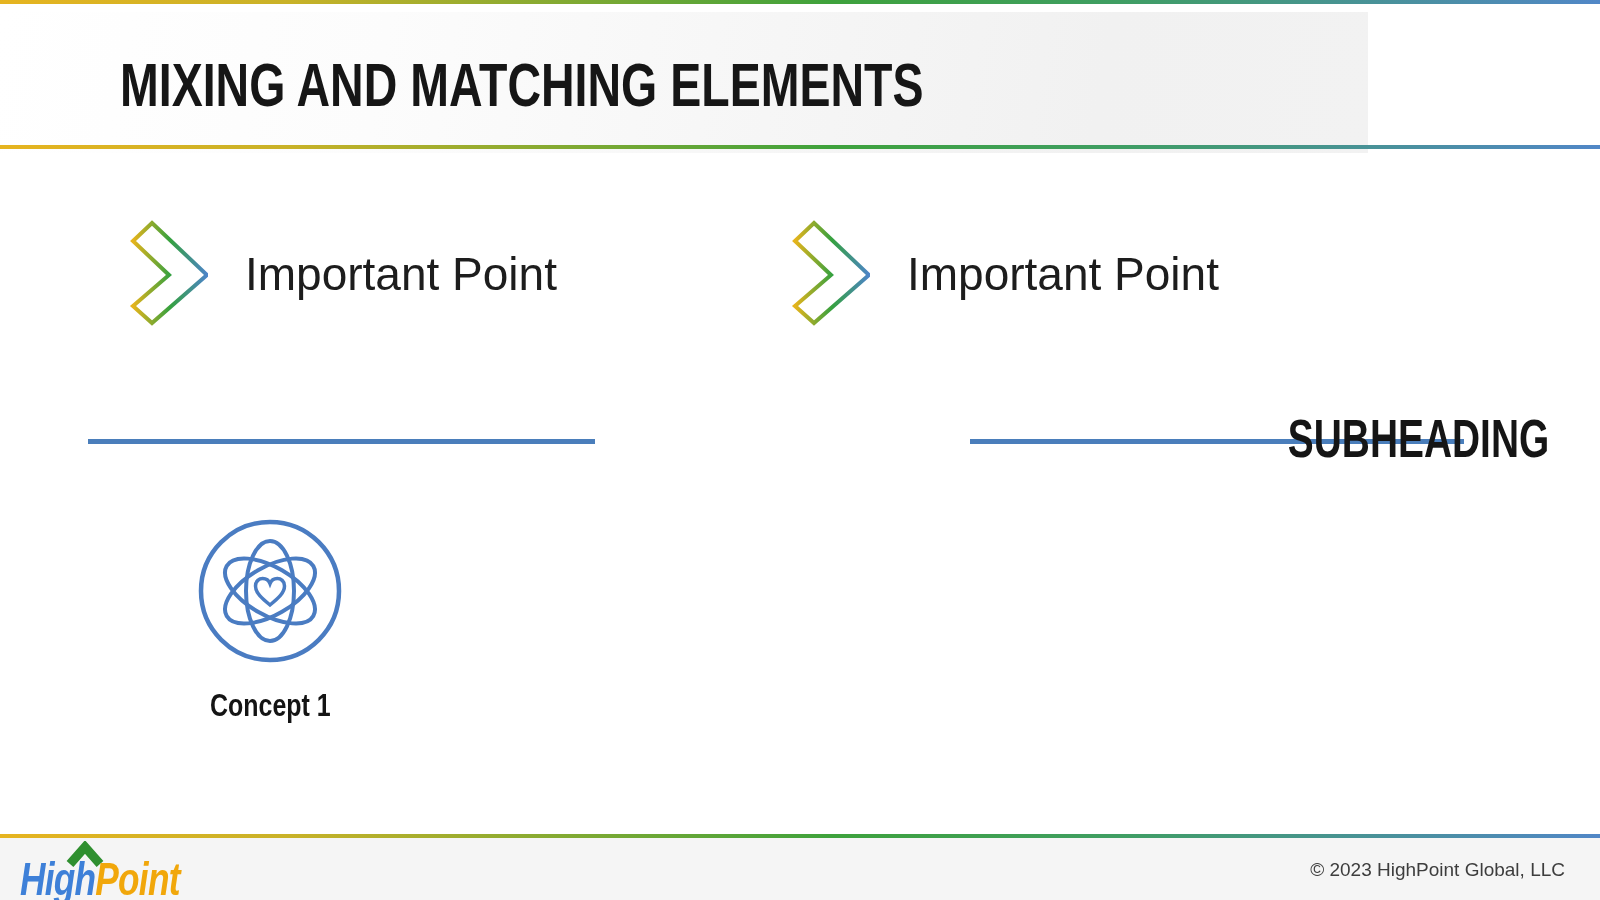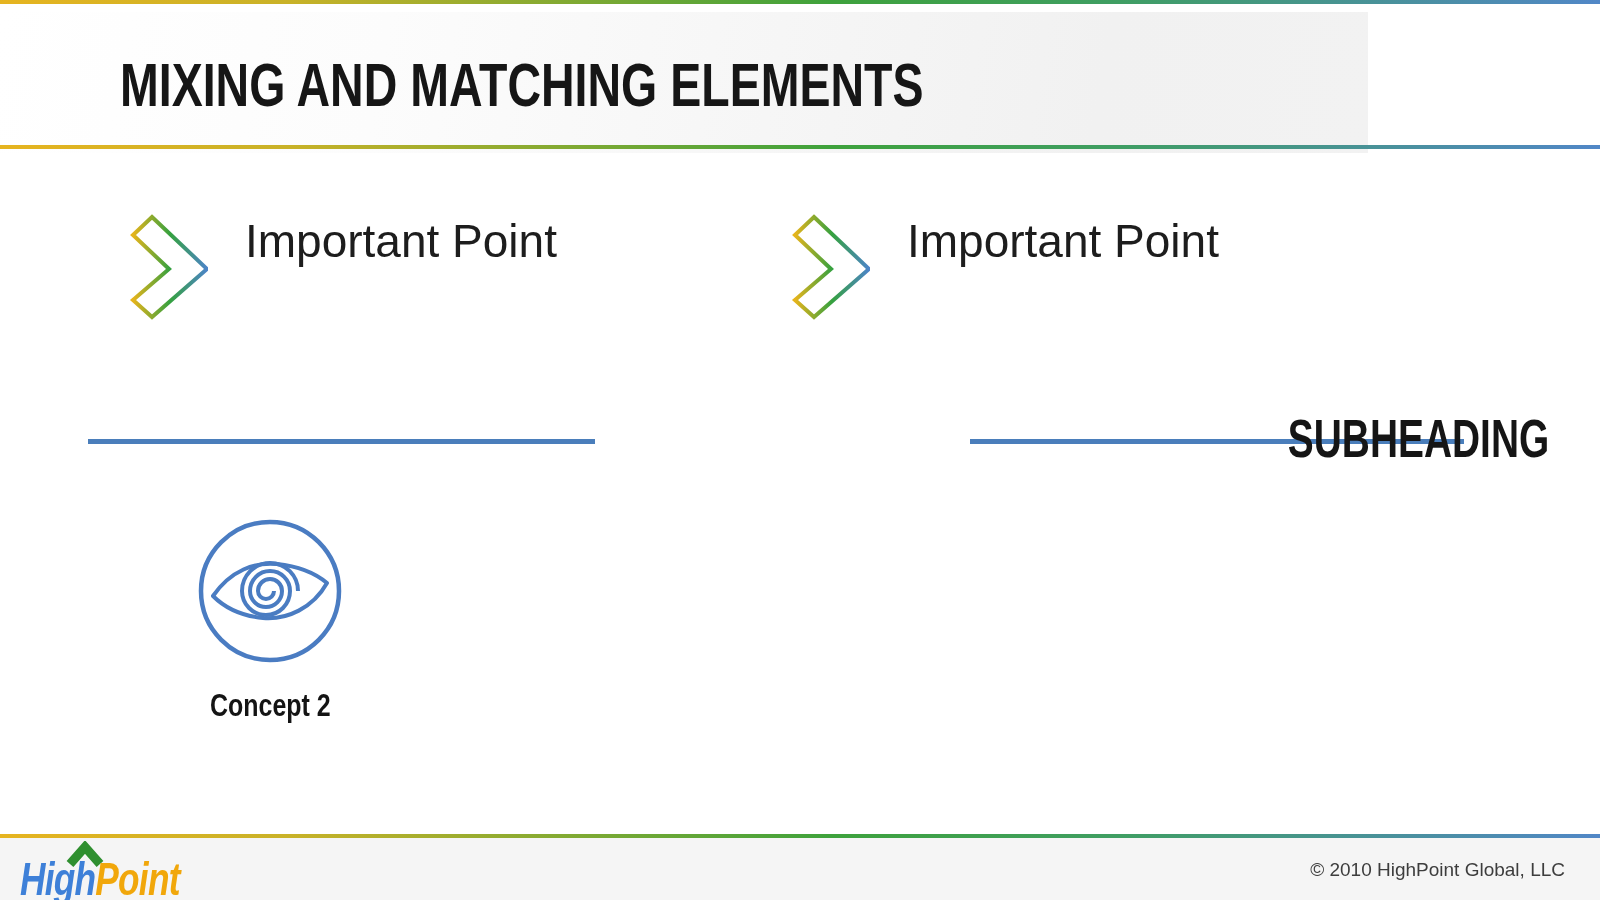--- a/index.html
+++ b/index.html
@@ -14,21 +14,21 @@
     background:linear-gradient(90deg,#E6B420 0%,#C9B228 18%,#3EA23C 52%,#3F9E63 70%,#5187C7 100%); }
   .header { position:absolute; top:4px; left:0; width:1368px; height:141px;
     background:linear-gradient(100deg,#ffffff 0%,#fcfcfc 28%,#f1f1f1 80%,#f2f2f2 100%);margin-top:8px; }
   .title { position:absolute; left:120px; top:36px; font-size:62px; font-weight:bold;
     color:#161616; white-space:nowrap; transform:scaleX(0.75); transform-origin:left center;
     letter-spacing:0px; line-height:1.2; }
   .header-rule { position:absolute; top:145px; left:0; width:1600px; height:4px;
     background:linear-gradient(90deg,#E6B420 0%,#C9B228 18%,#3EA23C 52%,#3F9E63 70%,#5187C7 100%); }
 
   
-  .point-row { position:absolute; top:210px; display:flex; }
+  .point-row { position:absolute; top:216px; display:flex; align-items:center; }
   .point-row.p1 { left:128px; }
   .point-row.p2 { left:790px; }
   .point-label { margin-left:37px; margin-top:4px; font-size:46px; color:#1d1d1d; white-space:nowrap; }
 
   
   .sub-rule { position:absolute; top:439px; height:5px; background:#4A7EBB; }
   .sub-rule.left  { left:88px;  width:507px; }
   .sub-rule.right { left:970px; width:494px; }
   .subheading-wrap { position:absolute; top:406px; left:0; width:1600px; text-align:right; }
   .subheading { display:inline-block; font-size:54px; font-weight:bold; color:#151515;
@@ -93,41 +93,43 @@
   </div>
 
   <div class="sub-rule left"></div>
   <div class="sub-rule right"></div>
   <div class="subheading-wrap">
     <span class="subheading">SUBHEADING</span>
   </div>
 
   <div class="concepts">
 
-
     <div class="concept">
       <svg width="146" height="146" viewBox="0 0 146 146" fill="none" stroke="#4A7CC2">
         <circle cx="73" cy="73" r="69" stroke-width="4.5"></circle>
-        <path stroke-width="4" stroke-linejoin="round" d="M16,78 C34,52 58,44 80,46 C100,48 118,55 130,65 C116,90 90,102 66,100 C46,98 28,90 16,78 Z"></path>
-        <path stroke-width="4" d="M101,73 A28,28 0 1 0 45,73 A24,24 0 1 0 93,73 A20,20 0 1 0 53,73 A16,16 0 1 0 85,73 A12,12 0 1 0 61,73 A8,8 0 1 0 77,73"></path>
+        <ellipse cx="73" cy="73" rx="24" ry="50" stroke-width="4"></ellipse>
+        <ellipse cx="73" cy="73" rx="24" ry="50" stroke-width="4" transform="rotate(60 73 73)"></ellipse>
+        <ellipse cx="73" cy="73" rx="24" ry="50" stroke-width="4" transform="rotate(120 73 73)"></ellipse>
+        <path stroke-width="3.5" d="M73,87 C65,80.5 58.5,75 58.5,68 C58.5,63 62.2,60.5 65.7,60.5 C68.9,60.5 71.8,62.4 73,65.6 C74.2,62.4 77.1,60.5 80.3,60.5 C83.8,60.5 87.5,63 87.5,68 C87.5,75 81,80.5 73,87 Z"></path>
       </svg>
-      <div class="concept-label">Concept 2</div>
+      <div class="concept-label">Concept 1</div>
     </div>
+
 
 
 
   </div>
 
   <div class="footer-rule"></div>
   <div class="footer"></div>
 
   <div class="logo">
     <svg class="logo-caret" width="42" height="26" viewBox="0 0 42 26">
       <path d="M6,23 L21,6 L36,23" fill="none" stroke="#2F8F2F" stroke-width="9" stroke-linejoin="miter"></path>
     </svg>
     <div class="logo-text">
       <span class="logo-high">High</span><span class="logo-point">Point</span>
     </div>
   </div>
 
-  <div class="copyright">© 2010 HighPoint Global, LLC</div>
+  <div class="copyright">© 2023 HighPoint Global, LLC</div>
 
 </div>
 
 </body></html>

